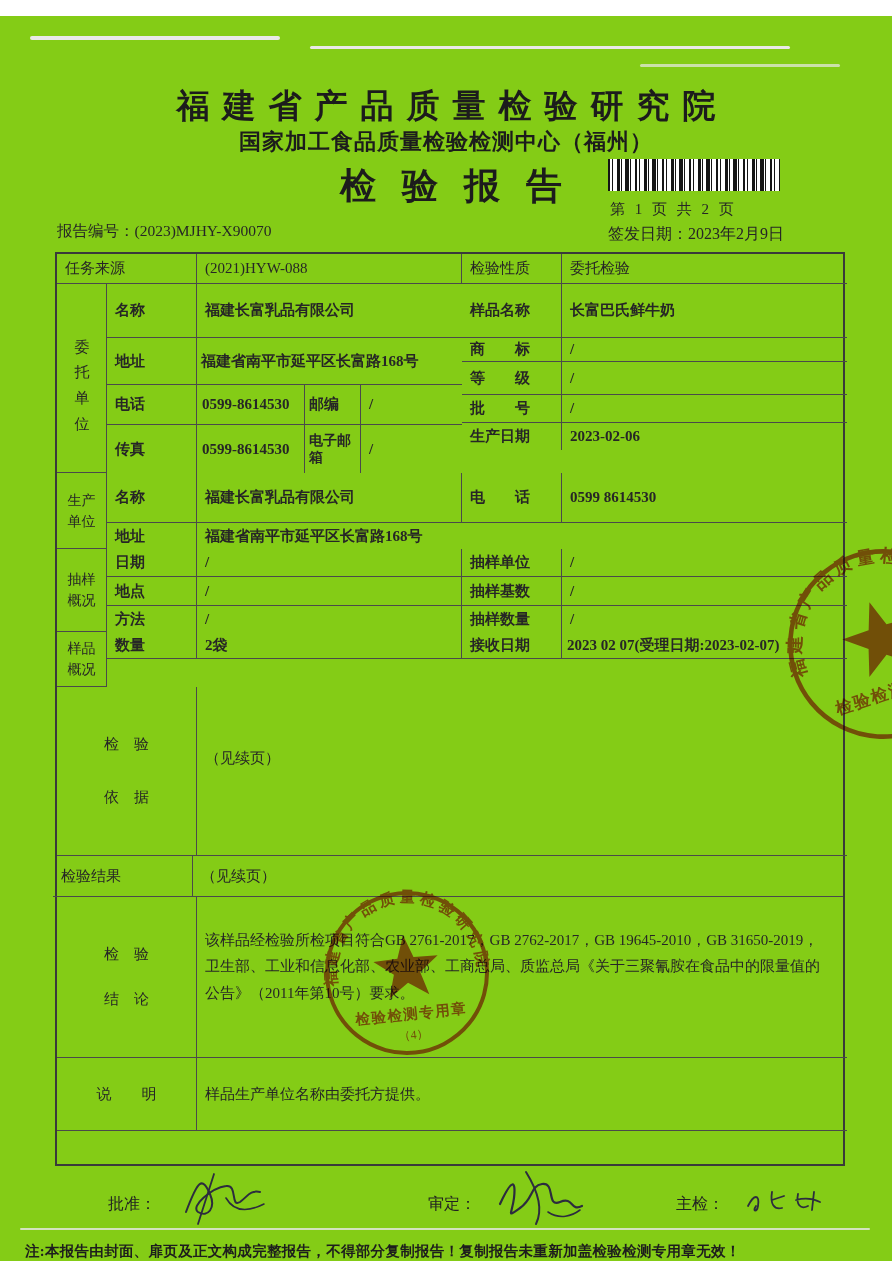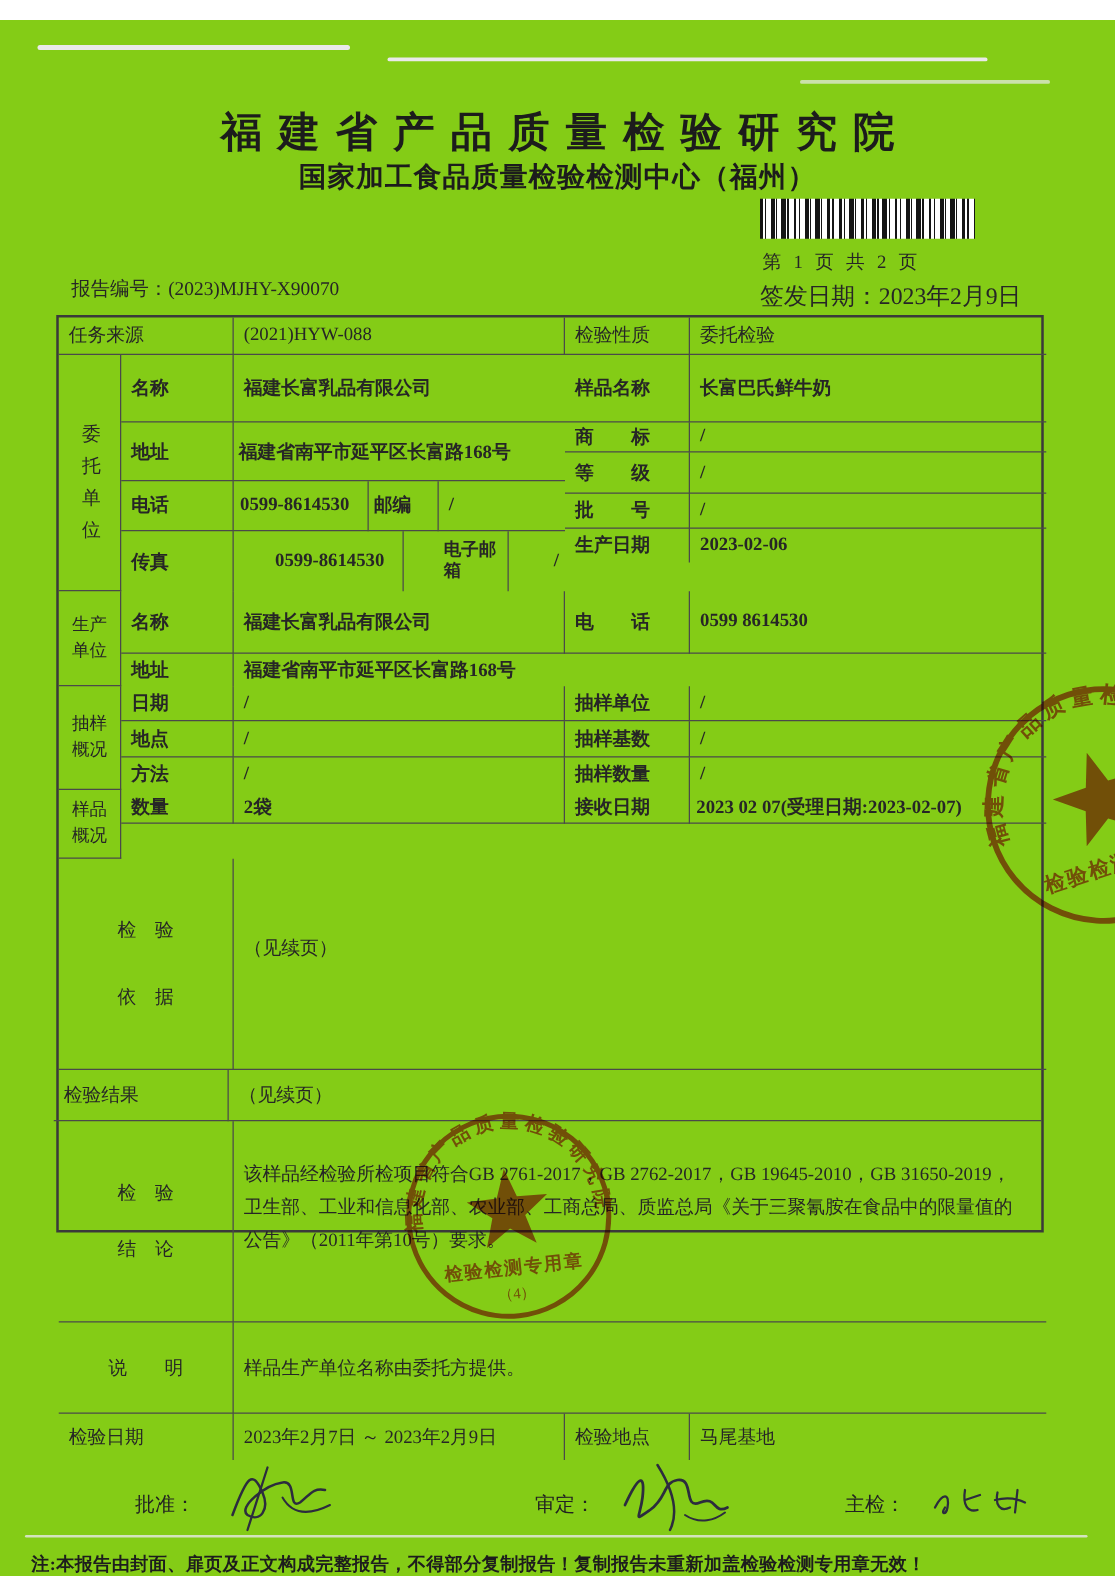--- a/index.html
+++ b/index.html
@@ -20,24 +20,24 @@
     font-size:22px; font-weight:bold; letter-spacing:1px; color:#1c1c1c; }
   .report-title { position:absolute; top:146px; left:340px;
     font-size:36px; font-weight:bold; letter-spacing:26px; color:#1c1c1c; }
   .barcode { position:absolute; top:143px; left:608px; width:172px; height:32px;
     background:repeating-linear-gradient(90deg,
       #151515 0 2px, #fff 2px 4px, #151515 4px 5px, #fff 5px 9px,
       #151515 9px 12px, #fff 12px 13px, #151515 13px 14px, #fff 14px 17px,
       #151515 17px 21px, #fff 21px 22px, #151515 22px 23px, #fff 23px 27px); }
   .page-info { position:absolute; top:184px; left:610px; font-size:15px; letter-spacing:3px; }
   .report-no { position:absolute; top:205px; left:57px; font-size:15.5px; }
-  .issue-date { position:absolute; top:208px; left:608px; font-size:19px; }
-
-  
-  .report-table { position:absolute; top:236px; left:45px; width:790px; height:734px;
+  .issue-date { position:absolute; top:208px; left:608px; font-size:16px; }
+
+  
+  .report-table { position:absolute; top:236px; left:55px; width:790px; height:914px;
     border:2px solid #3a3a3a; display:flex; flex-direction:column; font-size:15px; }
   .tr { display:flex; flex:none; }
   .td { flex:none; display:flex; align-items:center; padding:2px 8px;
     border-right:1.5px solid #4a4a4a; border-bottom:1.5px solid #4a4a4a; overflow:hidden; }
   .td.noR { border-right:none; }
   .td.noB { border-bottom:none; }
   .td.top { align-items:flex-start; }
   .col { display:flex; flex-direction:column; flex:none;font-weight:bold; }
   .w50{width:50px;} .w90{width:90px;} .w100{width:100px;} .w108{width:108px;}
   .w56{width:56px; padding:2px 4px;} .w101{width:101px;} .w140{width:140px;}
@@ -72,20 +72,21 @@
 
 <div class="page">
 
   <div class="artifact" style="top:20px;left:30px;width:250px;height:4px;"></div>
   <div class="artifact" style="top:30px;left:310px;width:480px;height:3px;"></div>
   <div class="artifact" style="top:48px;left:640px;width:200px;height:3px;opacity:.7;"></div>
   <div class="artifact" style="top:1212px;left:20px;width:850px;height:2px;opacity:.8;"></div>
 
   <div class="org-title">福建省产品质量检验研究院</div>
   <div class="center-title">国家加工食品质量检验检测中心（福州）</div>
+  <div class="report-title">检验报告</div>
   <div class="barcode"></div>
   <div class="page-info">第 1 页  共 2 页</div>
   <div class="report-no">报告编号：(2023)MJHY-X90070</div>
   <div class="issue-date">签发日期：2023年2月9日</div>
 
   <div class="report-table">
 
     <div class="tr" style="height:30px;">
       <div class="td w140">任务来源</div>
       <div class="td w265">(2021)HYW-088</div>
@@ -105,21 +106,21 @@
         <div class="tr" style="height:47px;">
           <div class="td w90" style="height:47px;">地址</div>
           <div class="td w265 noR" style="height:47px;padding:2px 4px;">福建省南平市延平区长富路168号</div>
         </div>
         <div class="tr" style="height:40px;">
           <div class="td w90" style="height:40px;">电话</div>
           <div class="td w108" style="height:40px;padding:2px 5px;">0599-8614530</div>
           <div class="td w56" style="height:40px;">邮编</div>
           <div class="td w101 noR" style="height:40px;">/</div>
         </div>
-        <div class="tr" style="height:48px;gap:28px;">
+        <div class="tr" style="height:48px;">
           <div class="td w90 noB" style="height:48px;">传真</div>
           <div class="td w108 noB" style="height:48px;padding:2px 5px;">0599-8614530</div>
           <div class="td w56 noB" style="height:48px;">
               <span class="wrap2">电子邮箱</span>
             </div>
           <div class="td w101 noR noB" style="height:48px;">/</div>
         </div>
       </div>
       <div class="col w385">
         <div class="tr" style="height:54px;">
@@ -222,26 +223,20 @@
         <span>结　论</span>
       </div>
       <div class="td w650 noR top conclusion-text">该样品经检验所检项目符合GB 2761-2017，GB 2762-2017，GB 19645-2010，GB 31650-2019，卫生部、工业和信息化部、农业部、工商总局、质监总局《关于三聚氰胺在食品中的限量值的公告》（2011年第10号）要求。</div>
     </div>
 
     <div class="tr" style="height:73px;">
       <div class="td w140" style="justify-content:center;">说　　明</div>
       <div class="td w650 noR">样品生产单位名称由委托方提供。</div>
     </div>
 
-    <div class="tr" style="height:37px;">
-      <div class="td w140 noB">检验日期</div>
-      <div class="td w265 noB">2023年2月7日  ～  2023年2月9日</div>
-      <div class="td w100 noB">检验地点</div>
-      <div class="td w285 noR noB">马尾基地</div>
-    </div>
   </div>
 
   <div class="sig-label" style="top:1178px;left:108px;">批准：</div>
   <svg class="sig" style="top:1152px;left:168px;" width="120" height="62" viewBox="0 0 120 62">
     <path d="M18 44 C30 12, 34 8, 42 26 C48 40, 40 50, 30 44 C22 38, 44 20, 58 18 C70 16, 62 40, 72 34 C80 28, 82 22, 92 24" stroke="#2c2c3e" stroke-width="2" fill="none" stroke-linecap="round"></path>
     <path d="M46 6 L30 56" stroke="#2c2c3e" stroke-width="1.8" fill="none" stroke-linecap="round"></path>
     <path d="M58 30 C66 44, 80 44, 96 36" stroke="#2c2c3e" stroke-width="1.6" fill="none" stroke-linecap="round"></path>
   </svg>
 
   <div class="sig-label" style="top:1178px;left:428px;">审定：</div>

